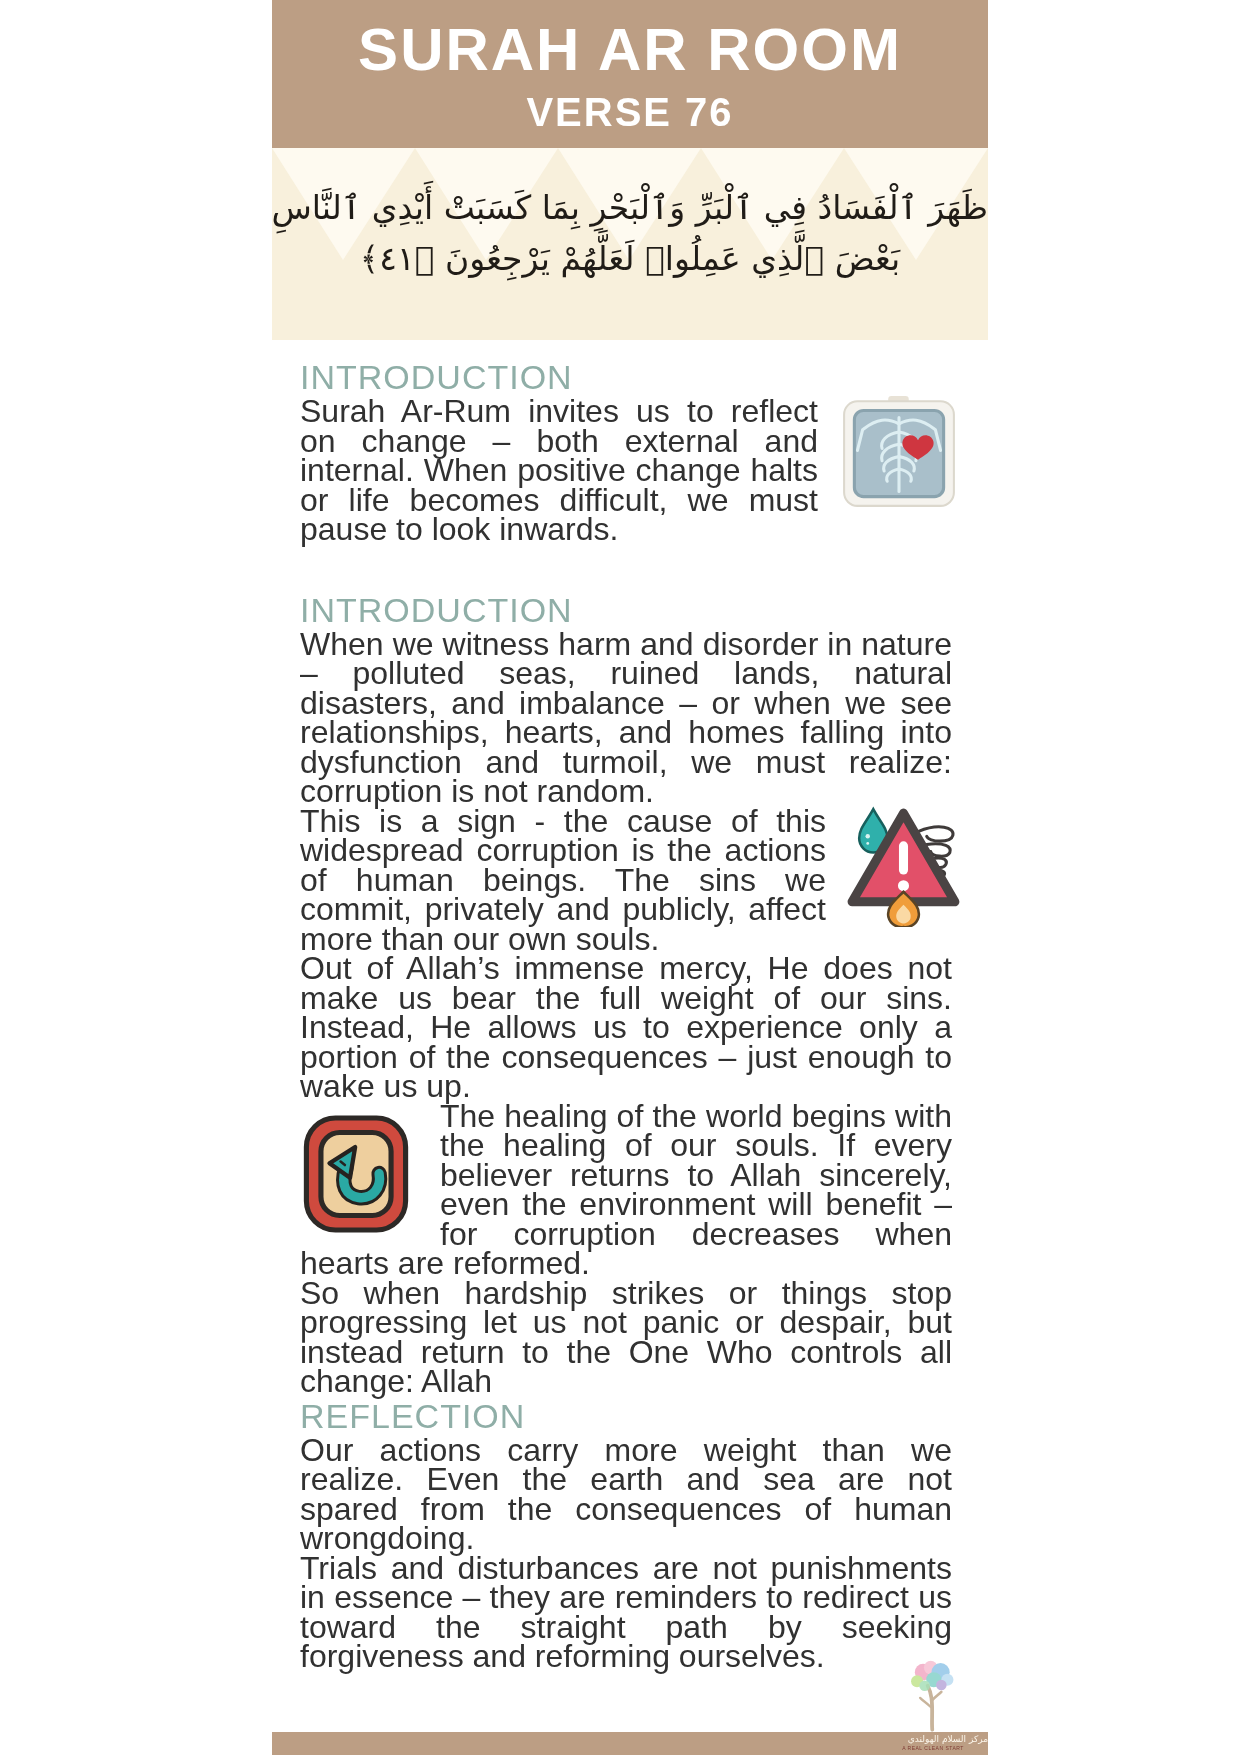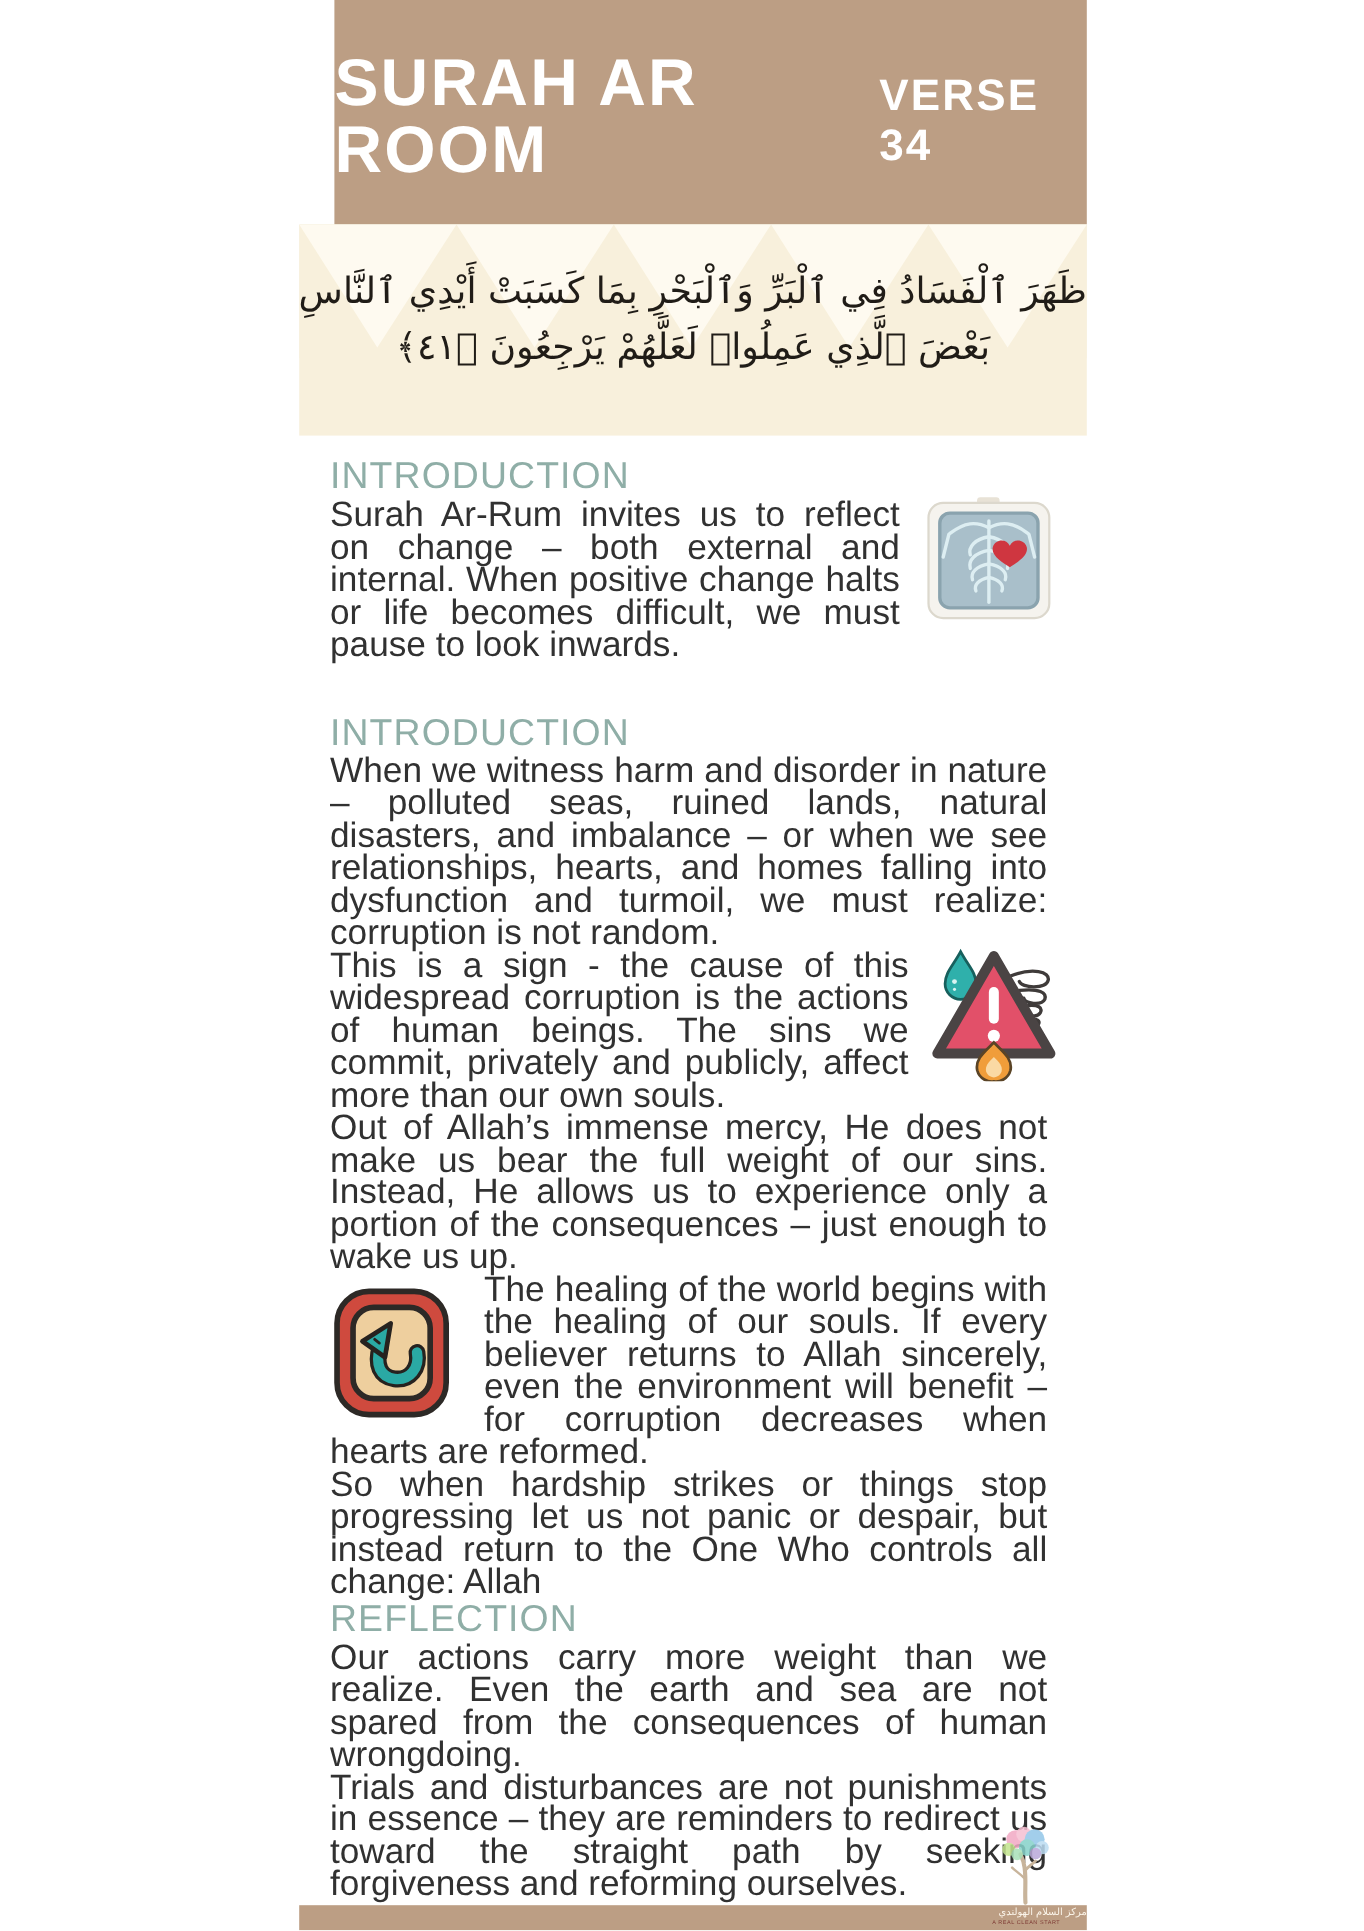--- a/index.html
+++ b/index.html
@@ -1,22 +1,22 @@
 <!DOCTYPE html>
 <html><head>
 <meta charset="utf-8">
 <style>
   html,body{margin:0;padding:0;background:#ffffff;}
   .page{position:relative;width:1240px;height:1755px;background:#ffffff;overflow:hidden;
         font-family:"Liberation Sans",sans-serif;}
   .column{position:absolute;left:272px;top:0;width:716px;}
 
   
-  .header{height:204px;background:#bc9e84;display:flex;
-          align-items:center;justify-content:center;padding-top:6px;box-sizing:border-box;margin-left:32px;}
+  .header{height:148px;background:#bc9e84;display:flex;flex-direction:column;
+          align-items:center;justify-content:center;padding-top:6px;box-sizing:border-box;}
   .title{color:#ffffff;font-weight:bold;font-size:60px;letter-spacing:2px;line-height:1.02;}
   .subtitle{color:#ffffff;font-weight:bold;font-size:40px;letter-spacing:2px;margin-top:10px;}
 
   
   .verse-panel{position:relative;height:192px;background:#f8f0dc;overflow:hidden;}
   .zigzag{position:absolute;top:0;left:0;width:100%;height:122px;}
   .verse-text{position:relative;z-index:2;direction:rtl;text-align:center;
               font-family:"DejaVu Sans",sans-serif;color:#201c17;padding-top:34px;}
   .verse-line{font-size:33px;line-height:1.55;white-space:nowrap;}
 
@@ -51,21 +51,21 @@
 </style>
 </head>
 <body>
 
 <div class="page">
 
   <div class="column">
 
     <div class="header">
       <div class="title">SURAH AR ROOM</div>
-      <div class="subtitle">VERSE 34</div>
+      <div class="subtitle">VERSE 76</div>
     </div>
 
     <div class="verse-panel">
       <svg class="zigzag" viewBox="0 0 716 122" preserveAspectRatio="none" aria-hidden="true">
         <rect x="0" y="0" width="716" height="122" fill="#f8f0dc"></rect>
         <g fill="#fefaf0">
           <polygon points="-72,0 0,0 -36,112"></polygon>
           <polygon points="0,0 143,0 71,112"></polygon>
           <polygon points="143,0 286,0 214,112"></polygon>
           <polygon points="286,0 429,0 357,112"></polygon>

